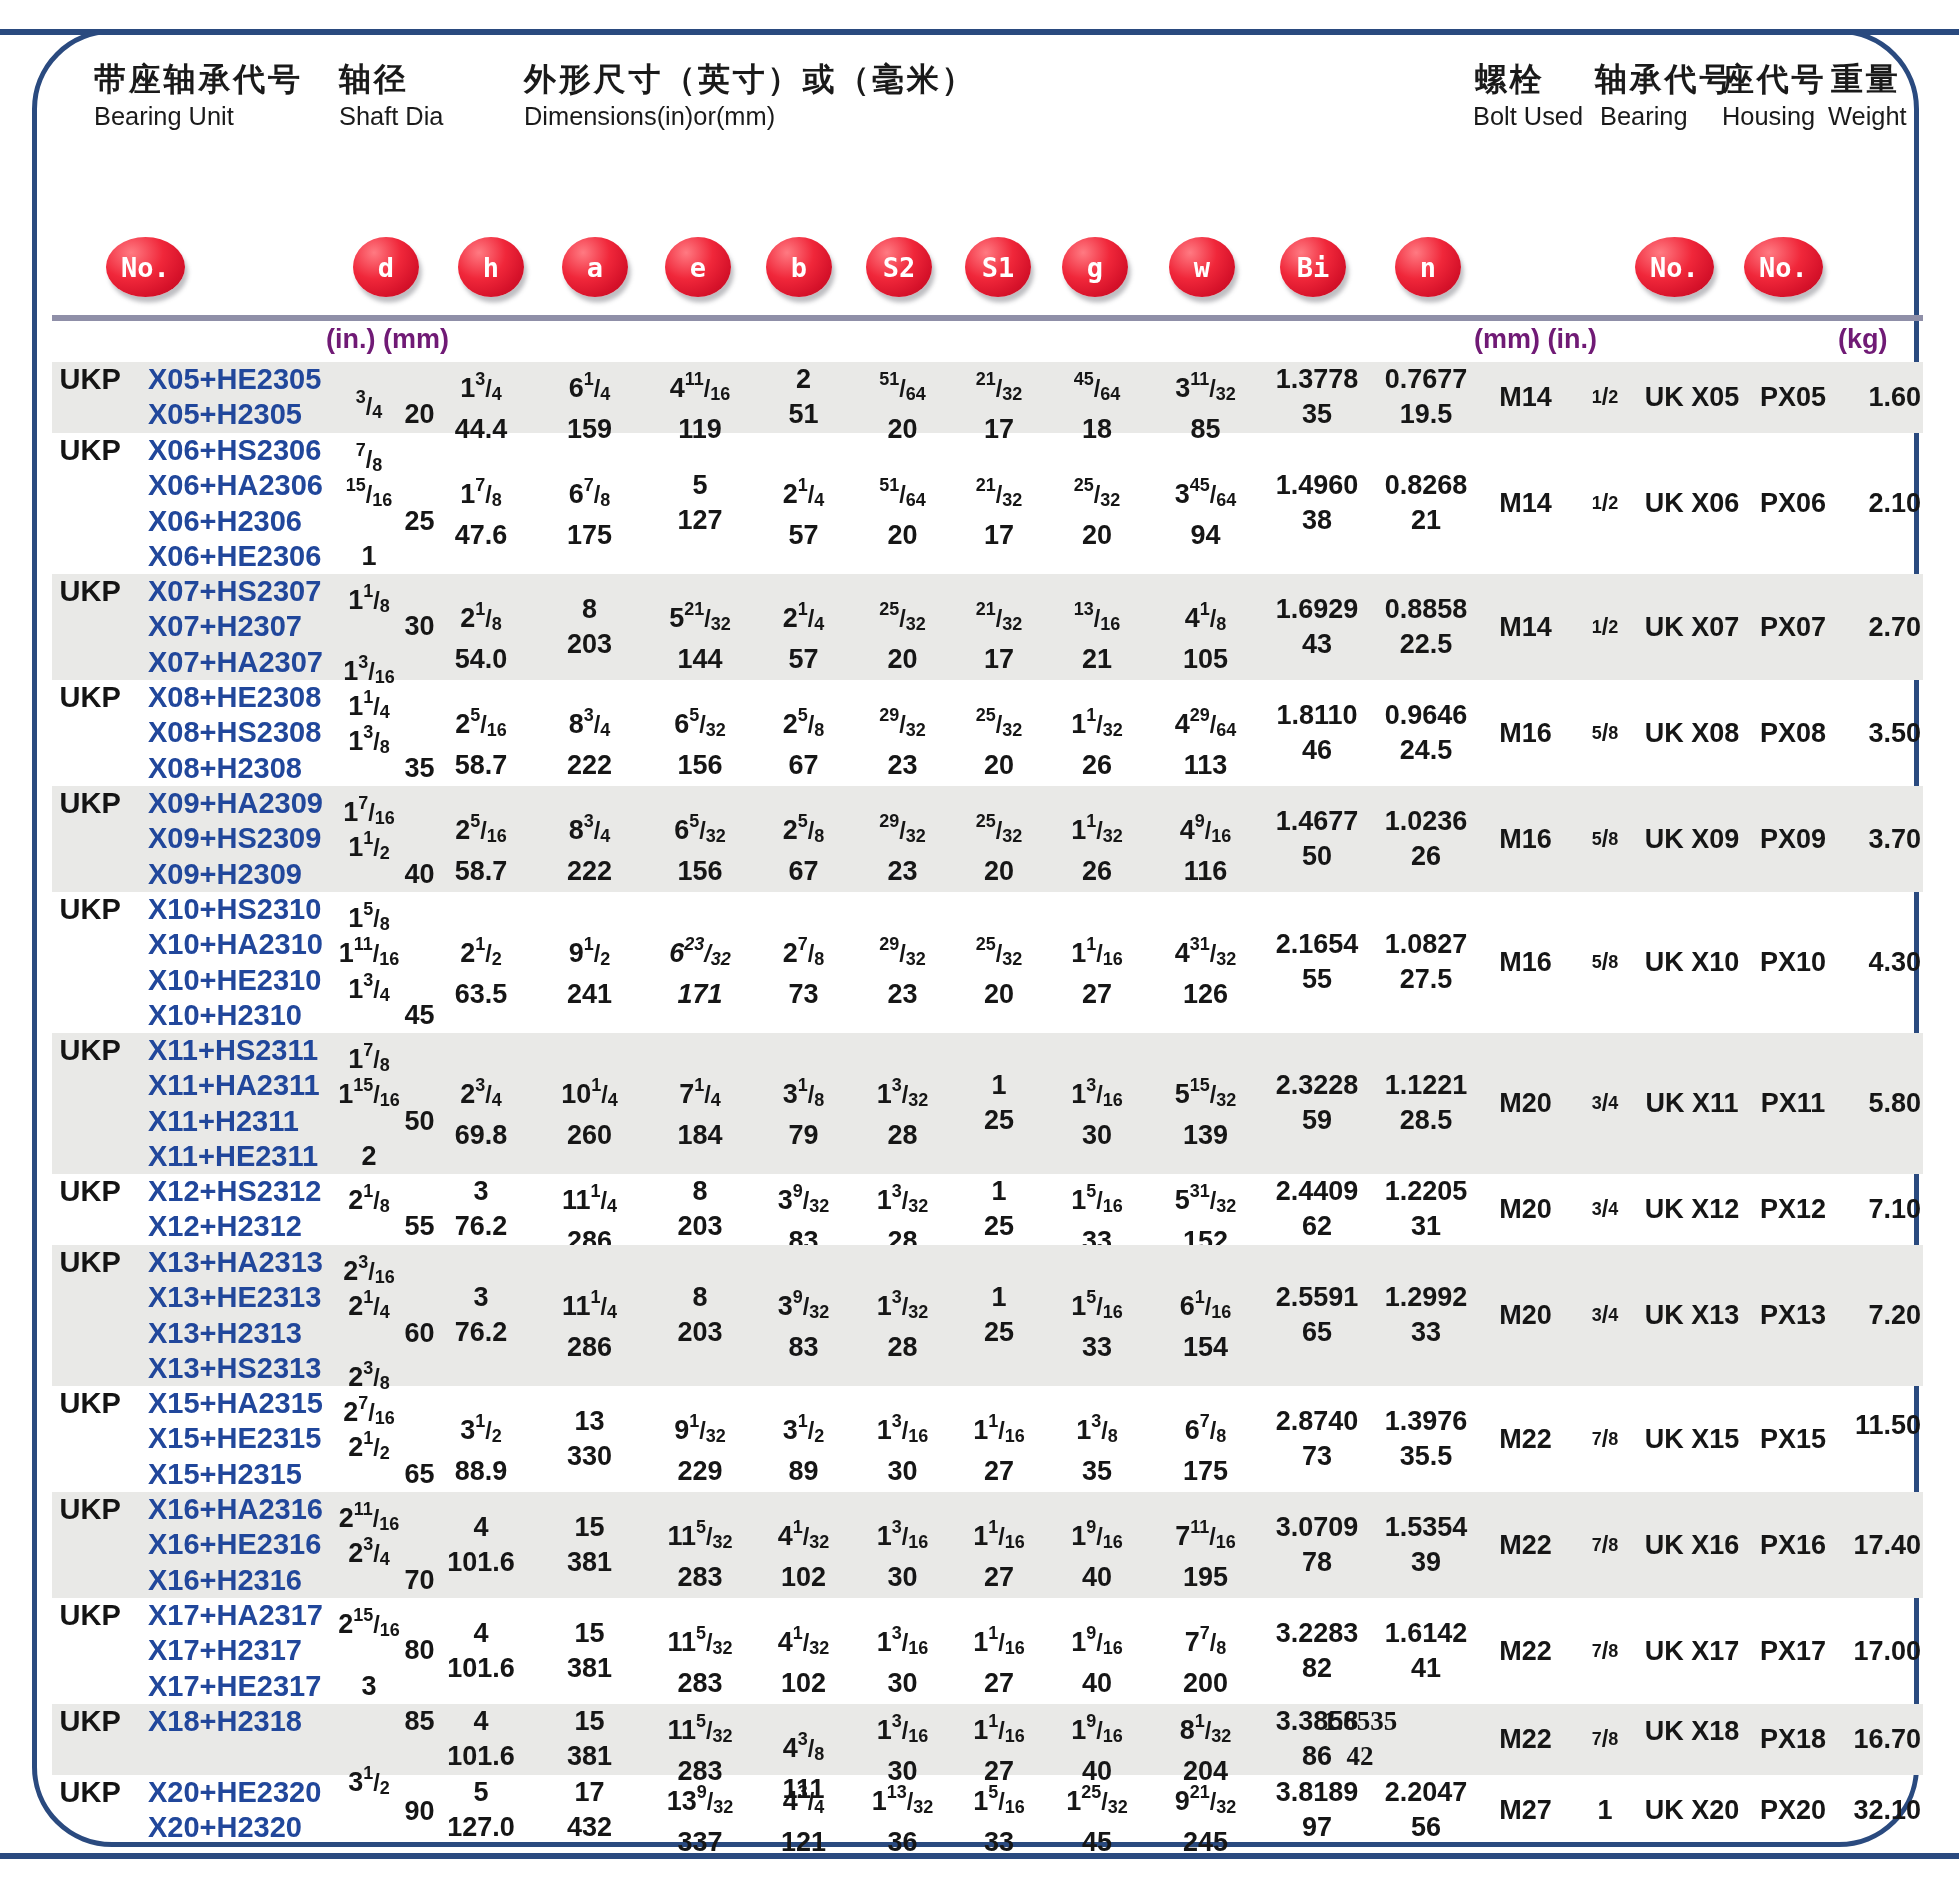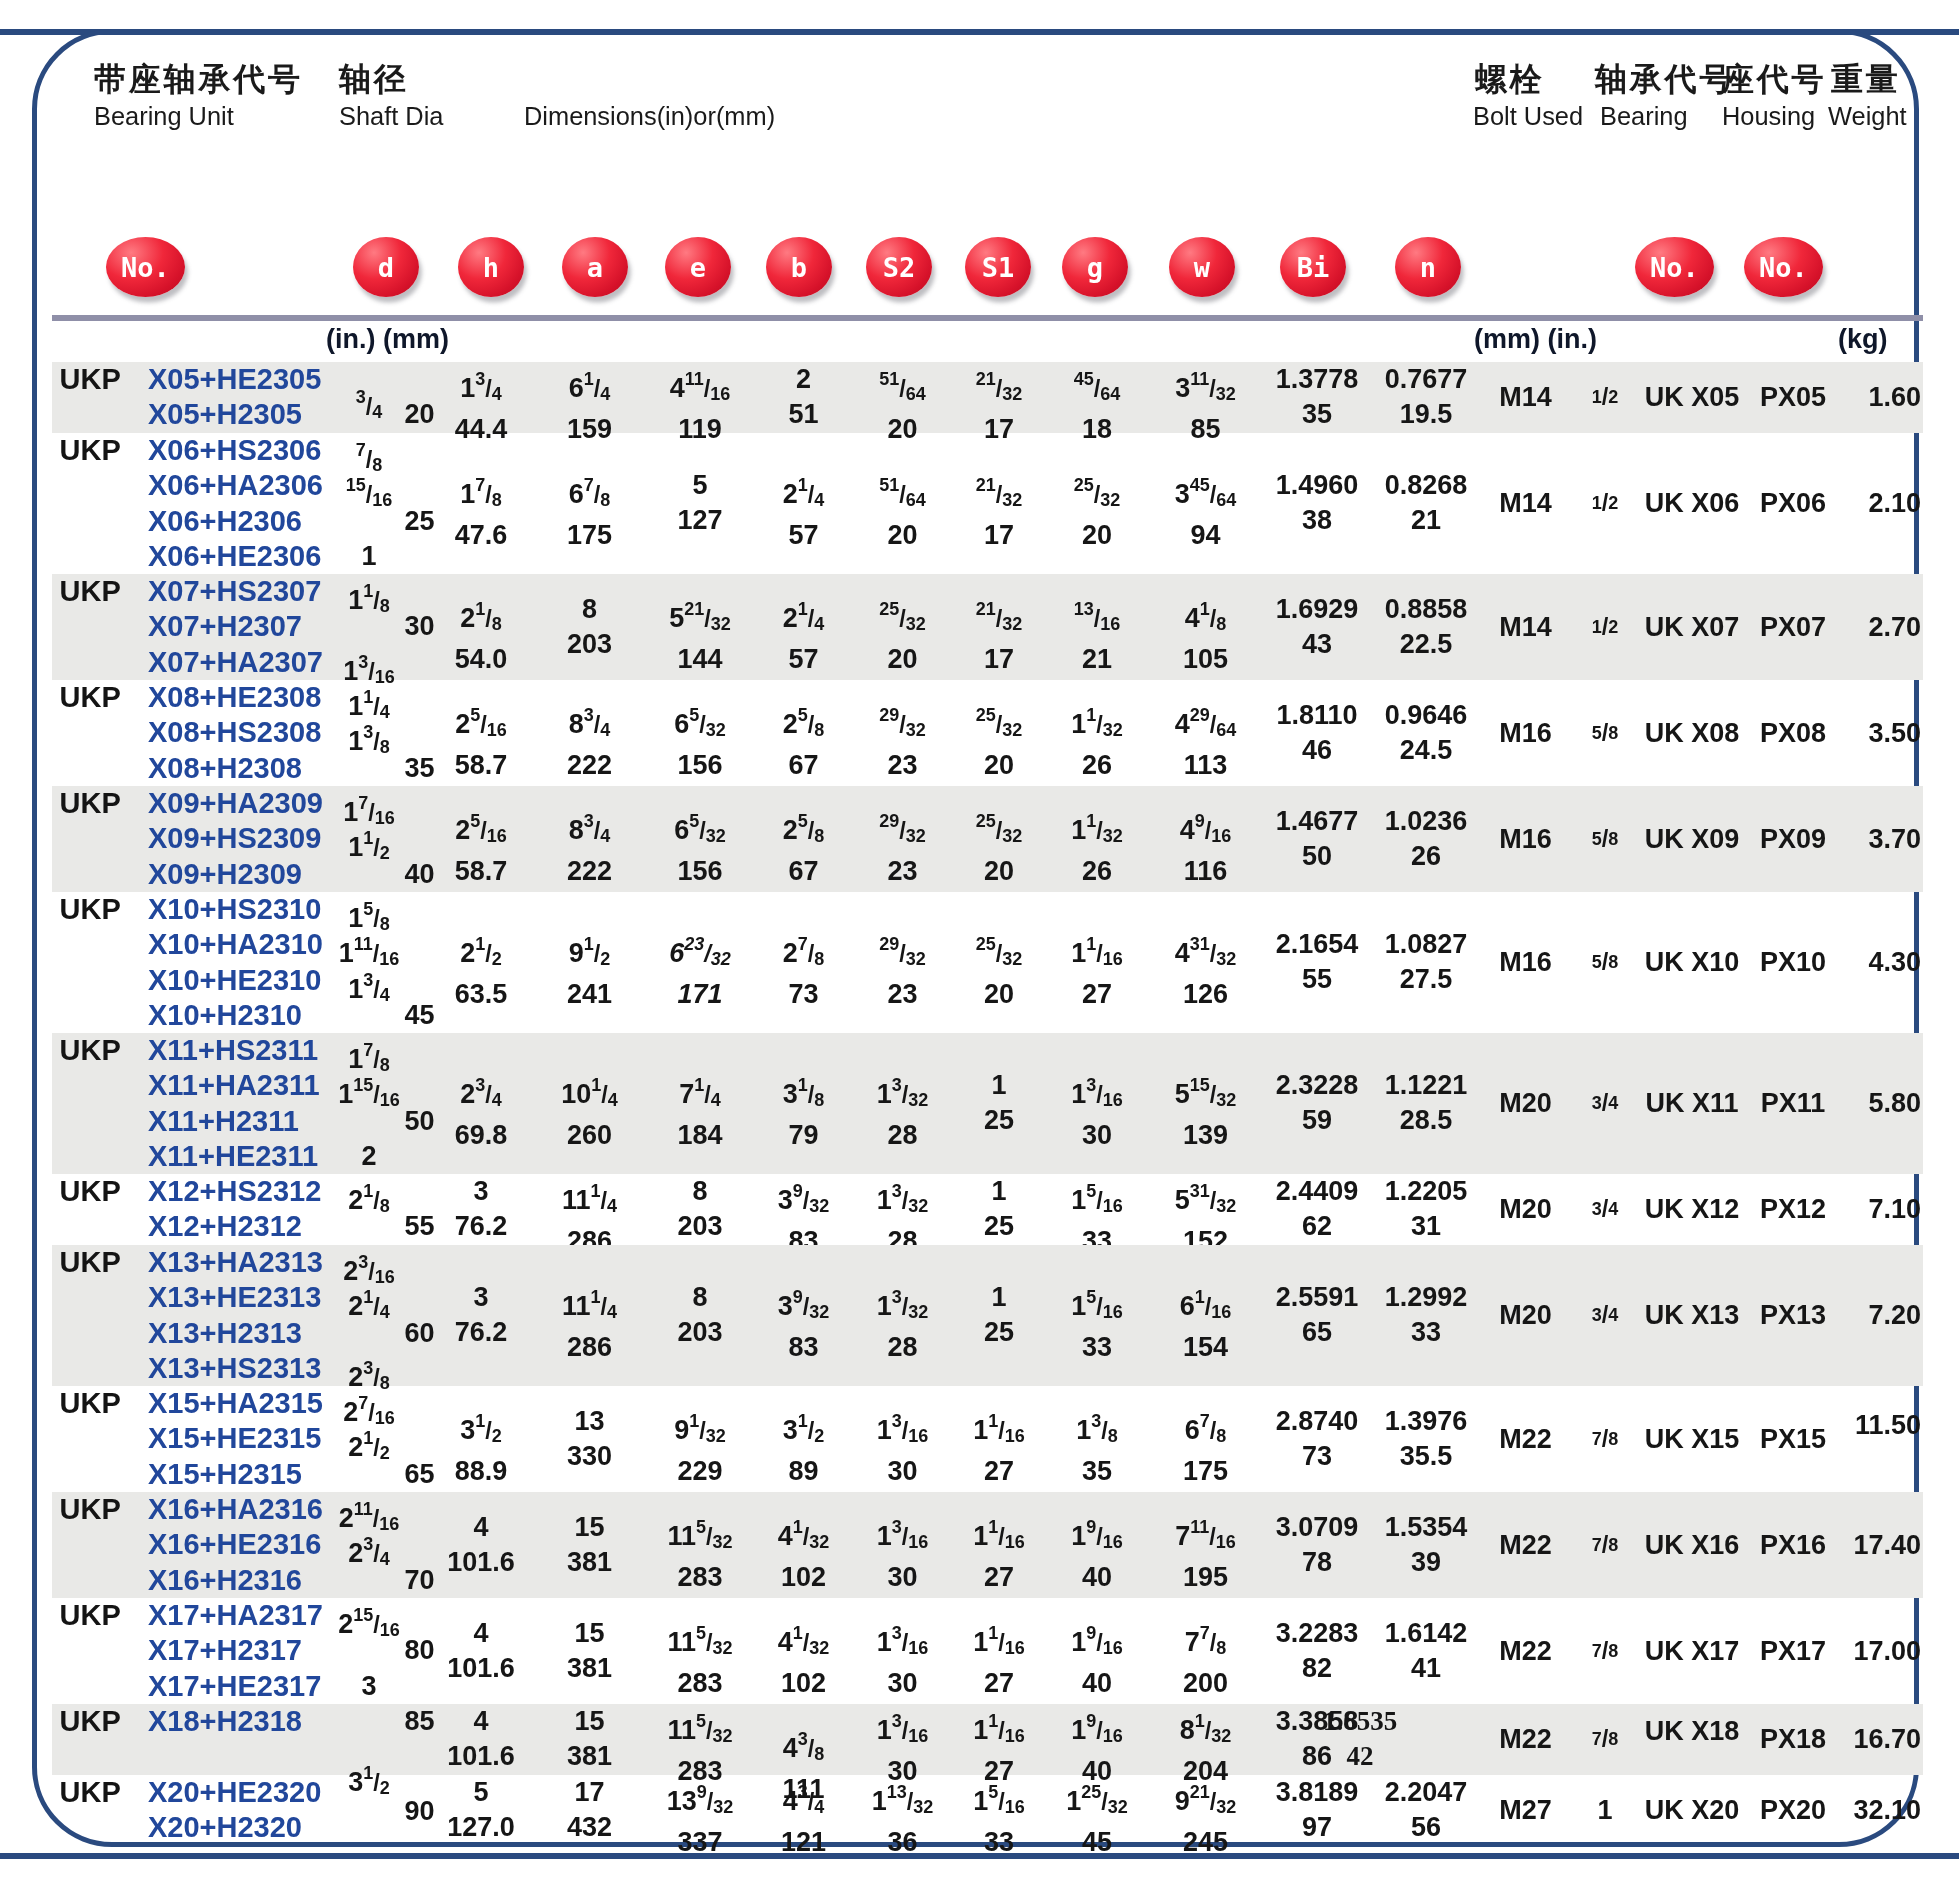--- a/index.html
+++ b/index.html
@@ -11,21 +11,21 @@
   .frame{position:absolute;left:32px;top:29px;width:1887px;height:1818px;
          border:5.6px solid #2a4a7f;border-radius:80px;box-sizing:border-box;}
   .zh{position:absolute;top:58px;font-size:32px;font-weight:700;color:#1a1a1a;letter-spacing:2.8px;white-space:nowrap;}
   .en{position:absolute;top:102px;font-size:25.4px;font-weight:400;color:#1a1a1a;white-space:nowrap;}
   .badge{position:absolute;top:237px;height:60px;border-radius:50%;
          background:radial-gradient(ellipse at 32% 26%,#ff7a82 0%,#f0273a 42%,#d6122a 72%,#b70a1e 100%);
          color:#fff;display:flex;align-items:center;justify-content:center;
          font-family:"DejaVu Sans Mono",monospace;font-weight:700;font-size:27px;
          box-shadow:2.8px 5.6px 4.7px rgba(110,110,120,.45);}
   .rule{position:absolute;left:52px;top:315px;width:1871px;height:5.6px;background:#8f8fa8;}
-  .unit{position:absolute;top:324px;font-size:27px;font-weight:700;color:#0f172a;white-space:nowrap;}
+  .unit{position:absolute;top:324px;font-size:27px;font-weight:700;color:#701a75;white-space:nowrap;}
   #rows{position:absolute;left:52px;top:362px;width:1871px;}
   .group{position:relative;width:100%;}
   .group.band{background:#e9e9e7;}
   .cell{position:absolute;font-weight:700;font-size:27px;line-height:35px;color:#161616;white-space:nowrap;}
   .ukp{font-size:29px;color:#141414;}
   .code{font-size:29px;color:#21479b;}
   .ctr{text-align:center;}
   .dim{text-align:center;}
   .single{display:flex;align-items:center;justify-content:center;}
   .single.rt{justify-content:flex-end;}
@@ -38,20 +38,21 @@
 
 <div id="page">
   <div class="topline"></div>
   <div class="frame"></div>
   <div class="bottomline"></div>
 
   <div class="zh" style="left:94px">带座轴承代号</div>
   <div class="en" style="left:94px">Bearing Unit</div>
   <div class="zh" style="left:339px">轴径</div>
   <div class="en" style="left:339px">Shaft Dia</div>
+  <div class="zh" style="left:524px">外形尺寸（英寸）或（毫米）</div>
   <div class="en" style="left:524px">Dimensions(in)or(mm)</div>
   <div class="zh" style="left:1475px">螺栓</div>
   <div class="en" style="left:1473px">Bolt Used</div>
   <div class="zh" style="left:1595px">轴承代号</div>
   <div class="en" style="left:1600px">Bearing</div>
   <div class="zh" style="left:1722px">座代号</div>
   <div class="en" style="left:1722px">Housing</div>
   <div class="zh" style="left:1831px">重量</div>
   <div class="en" style="left:1828px">Weight</div>
 

